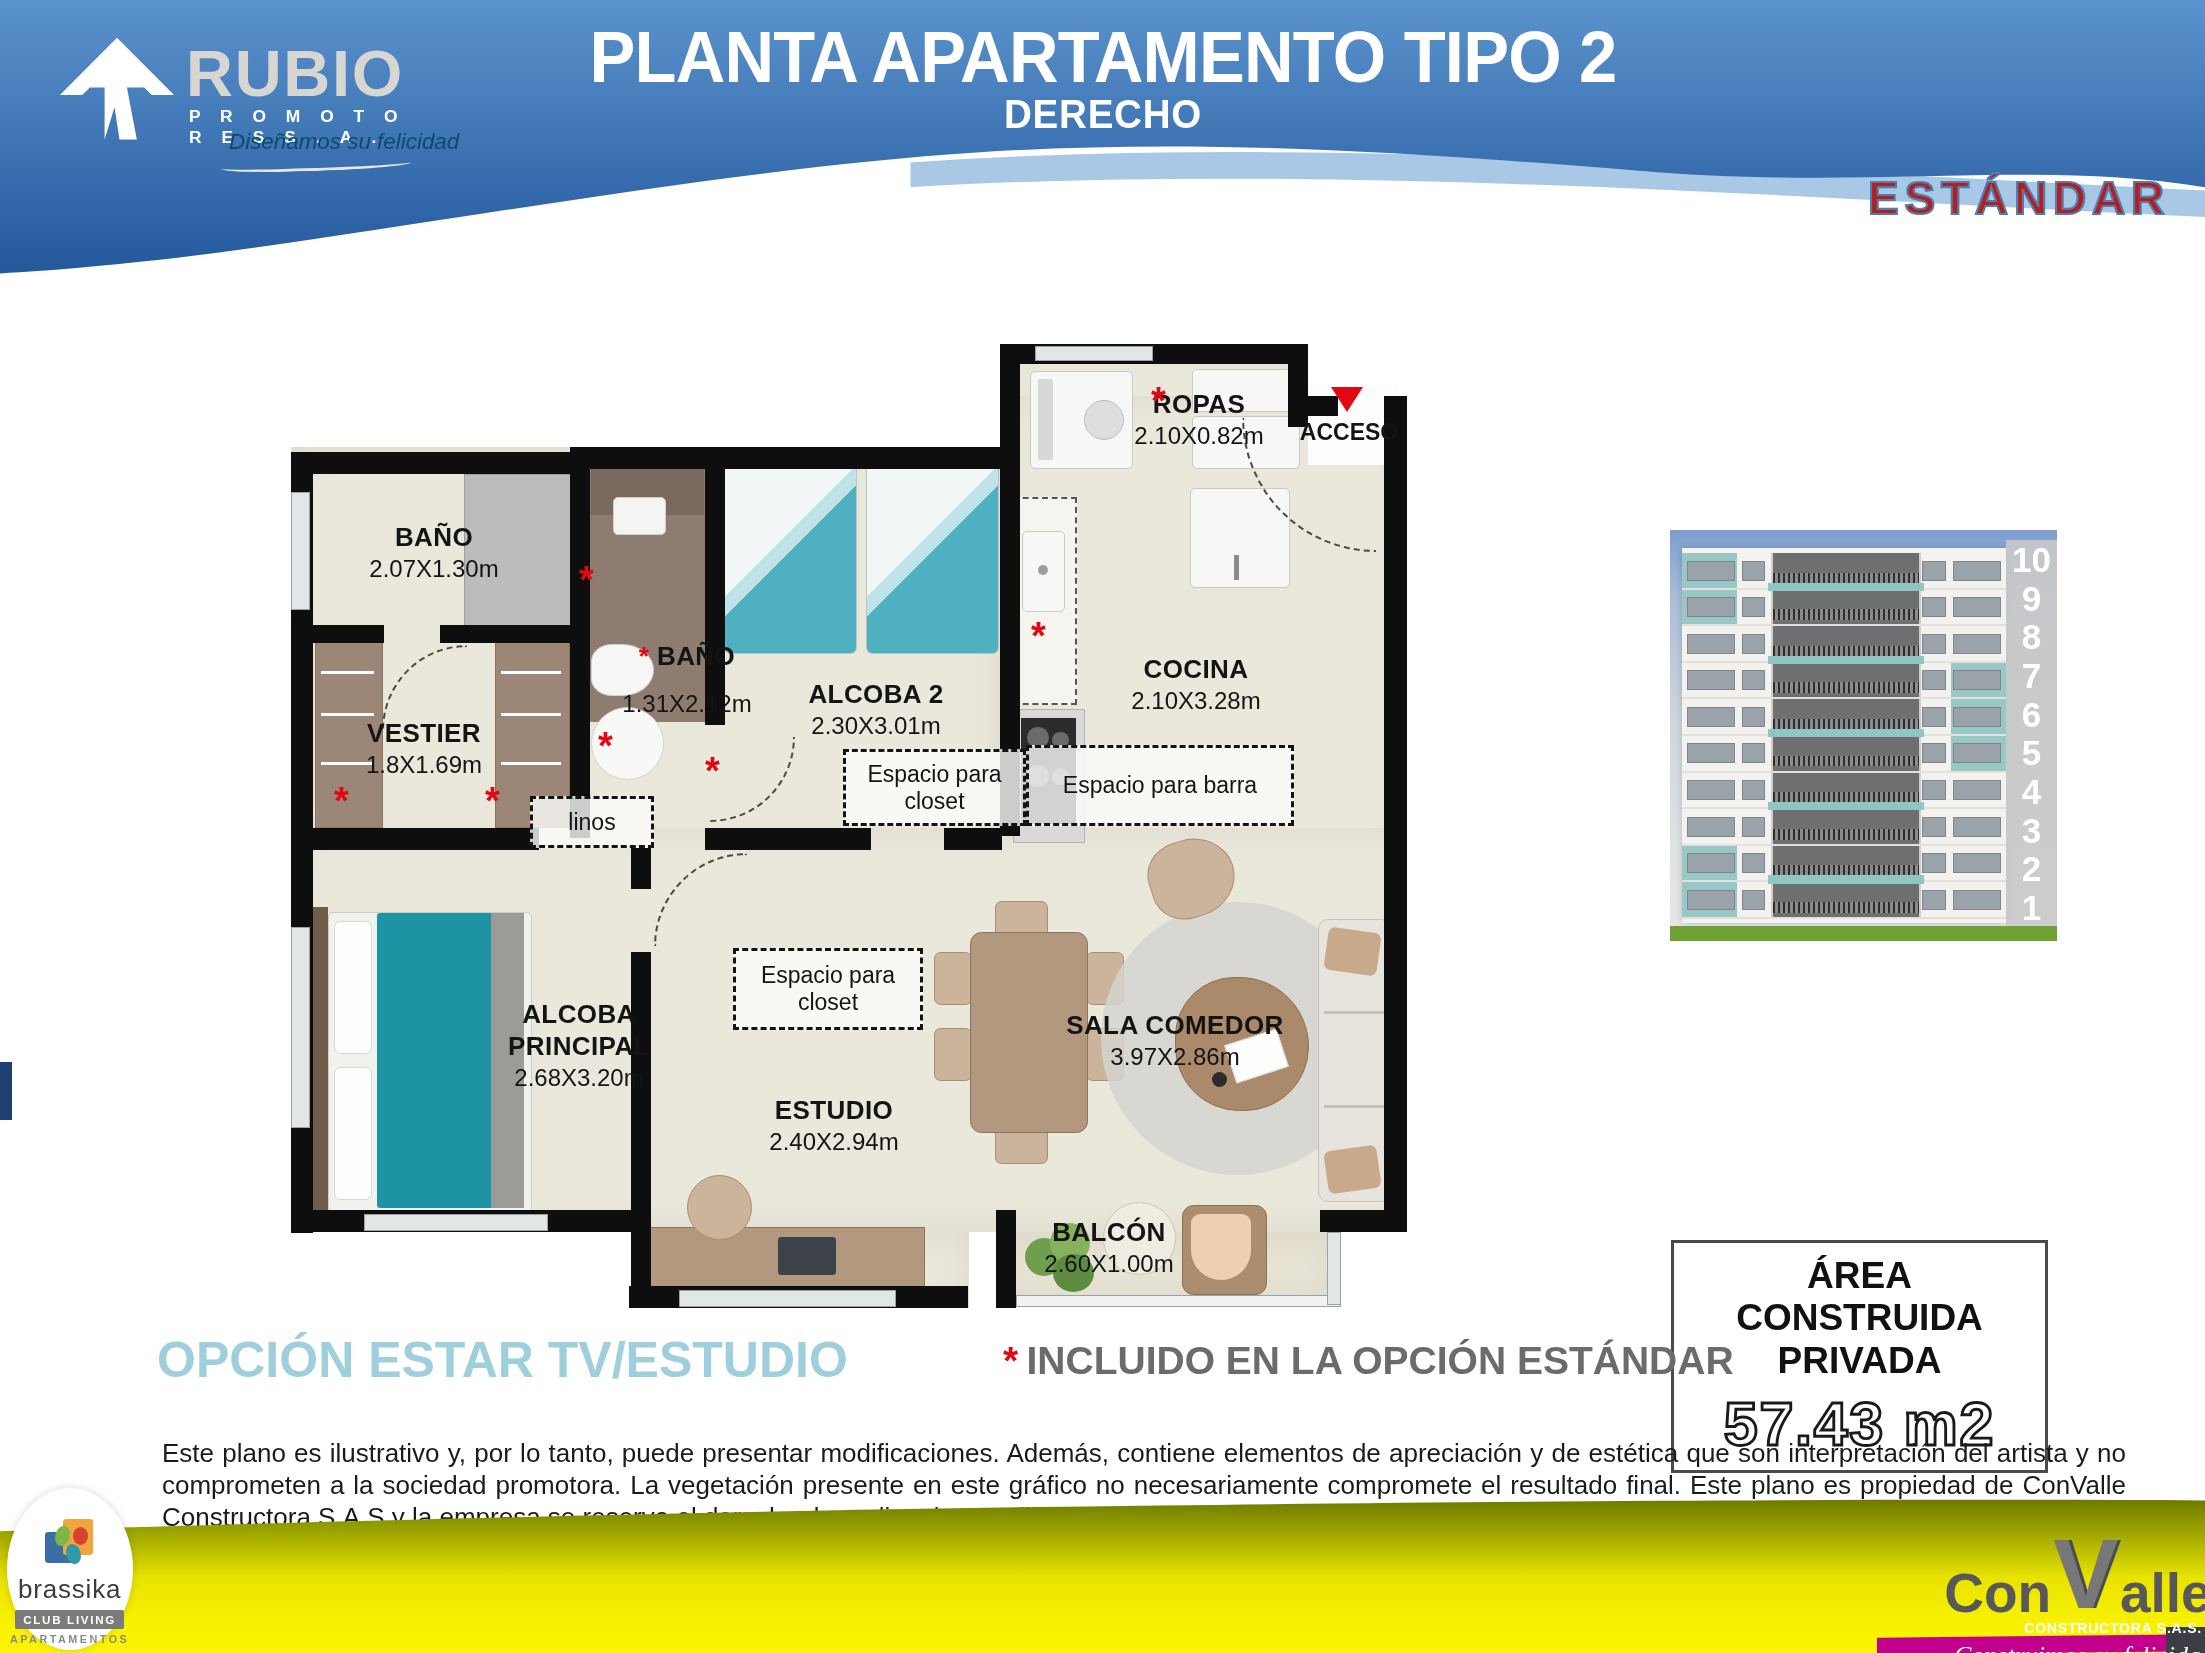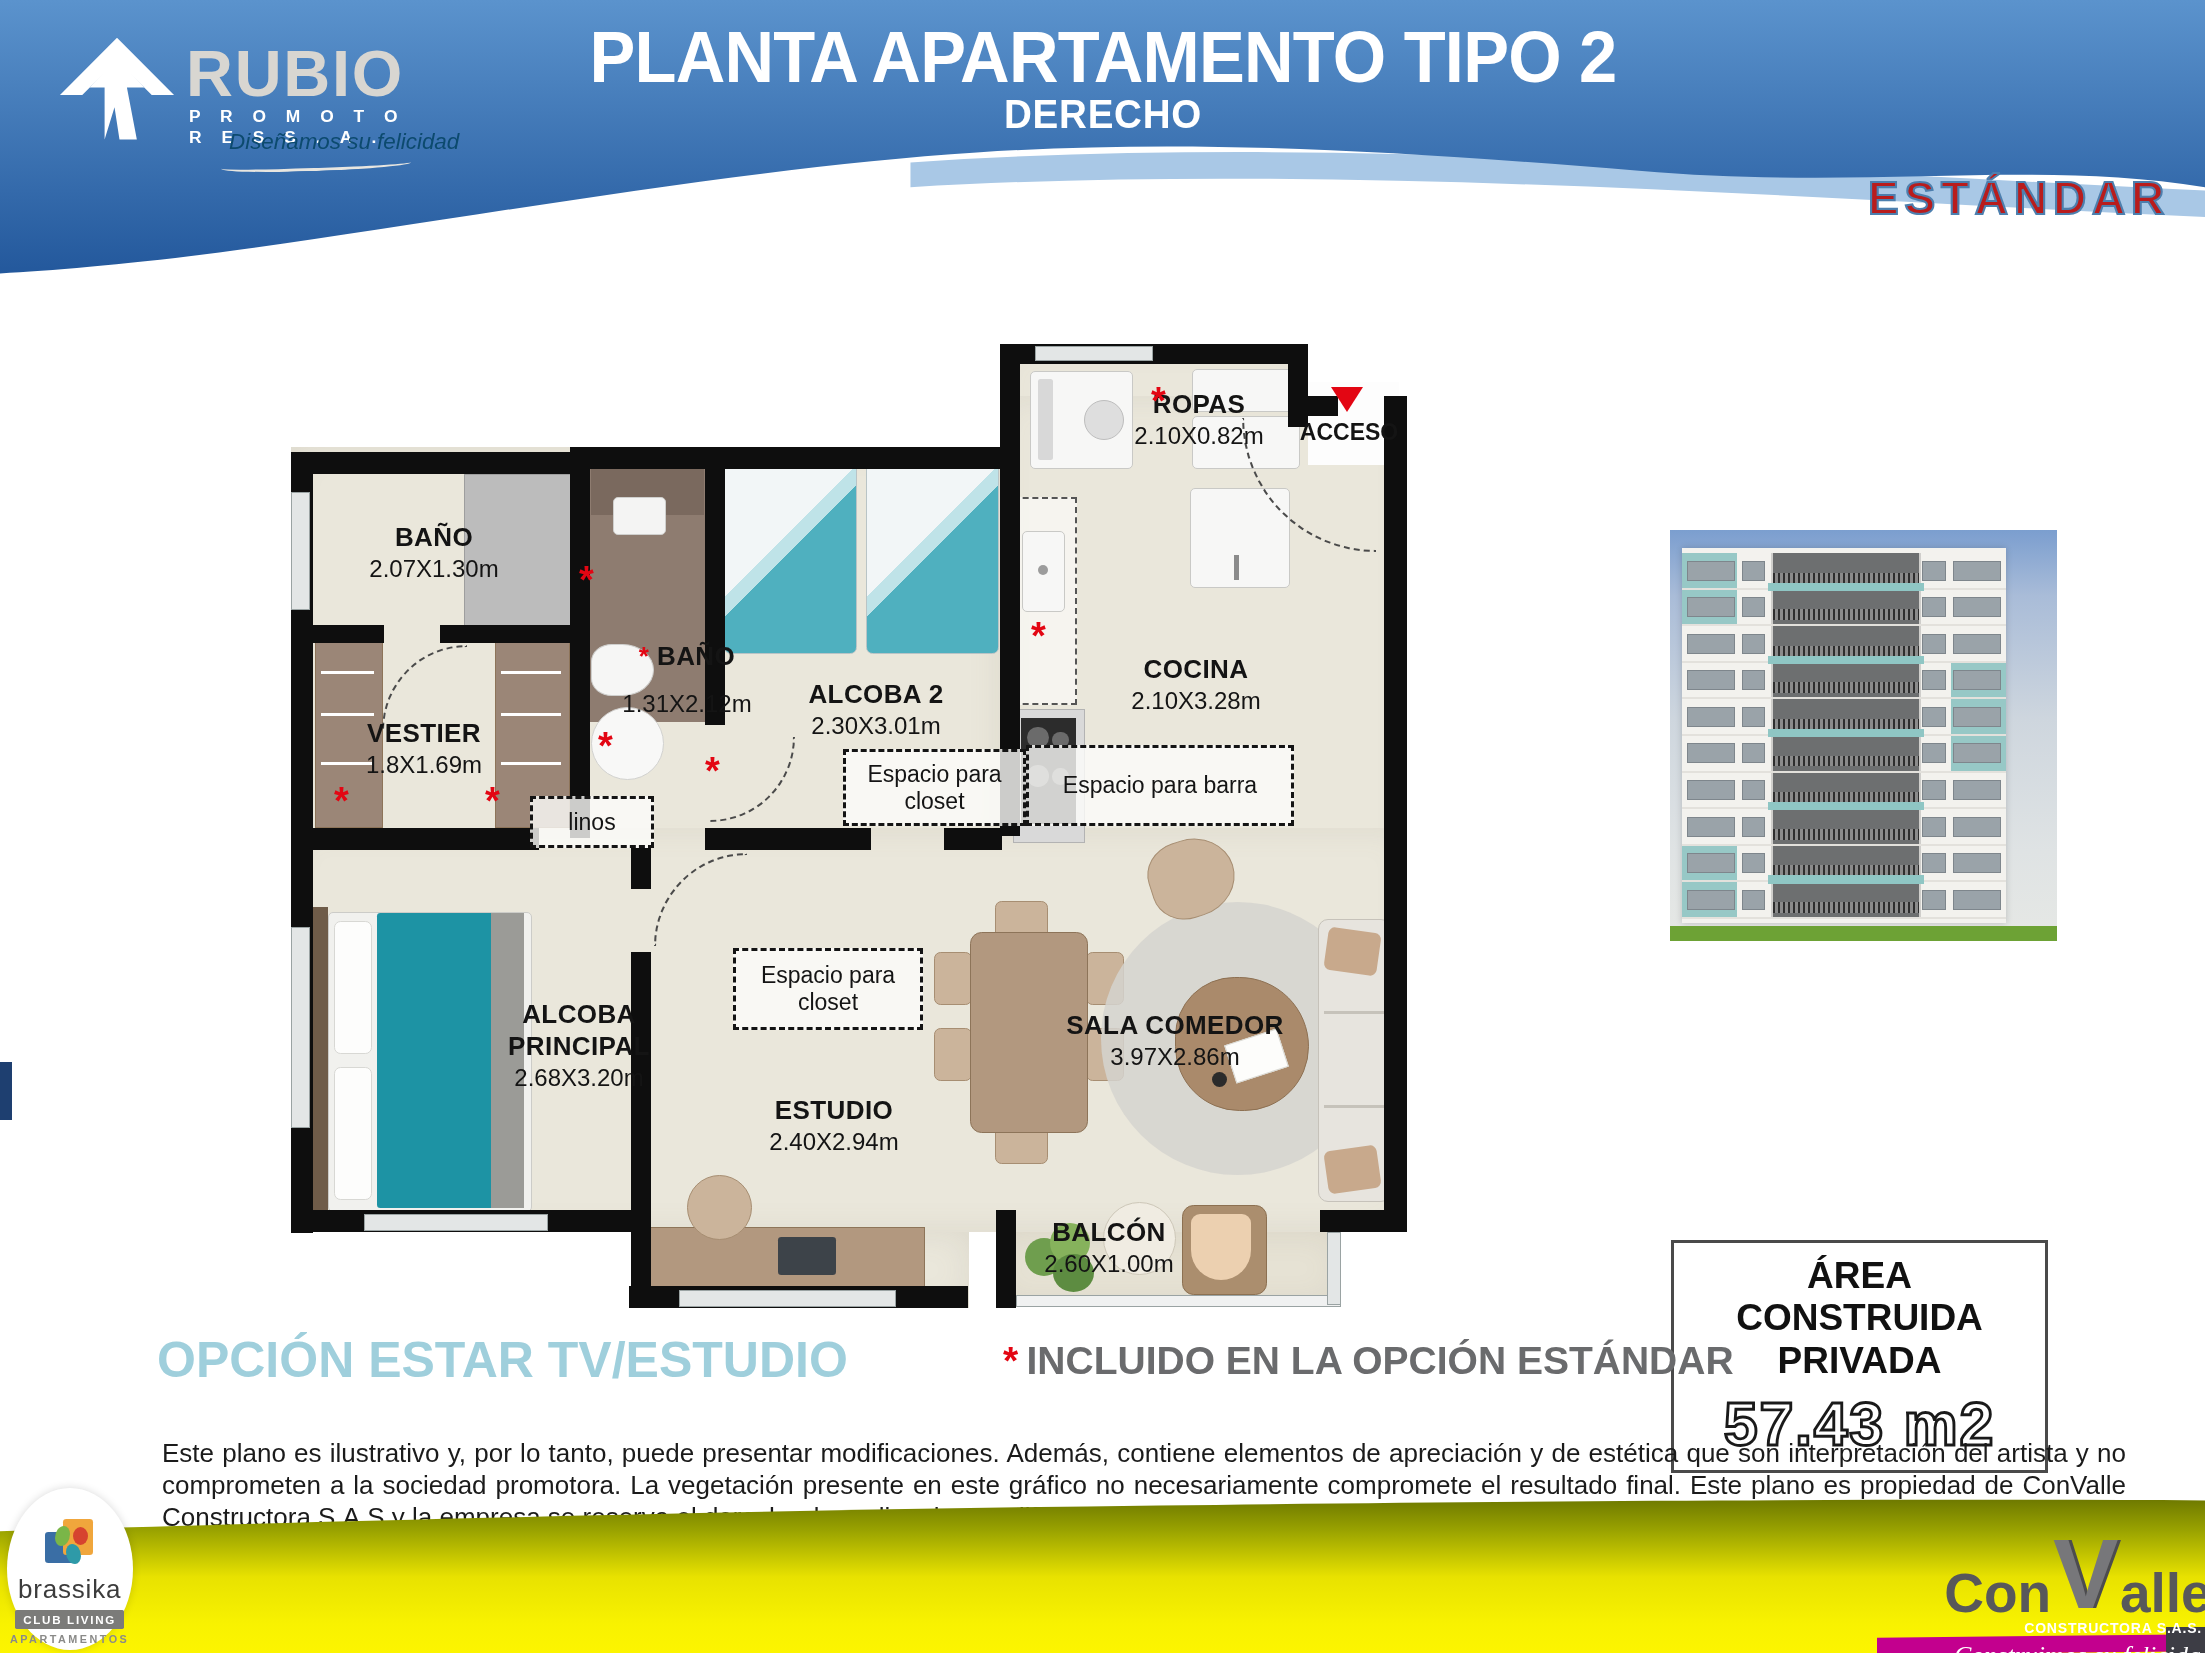--- a/index.html
+++ b/index.html
@@ -449,20 +449,32 @@
             <div class="w wl2"></div>
             <div class="bal">
               <div class="rail"></div>
               <div class="slab"></div>
             </div>
             <div class="w wr1"></div>
             <div class="w wr2"></div>
           </div>
         </div>
     </div>
+    <div id="bldg-nums">
+        <div class="b-num">10</div>
+        <div class="b-num">9</div>
+        <div class="b-num">8</div>
+        <div class="b-num">7</div>
+        <div class="b-num">6</div>
+        <div class="b-num">5</div>
+        <div class="b-num">4</div>
+        <div class="b-num">3</div>
+        <div class="b-num">2</div>
+        <div class="b-num">1</div>
+      </div>
     <div id="bldg-grass"></div>
   </div>
 
   <div class="area-card" style="top:1240px;">
     <div class="at" style="width:273px;margin:0 auto;">ÁREA CONSTRUIDA PRIVADA</div>
     <div class="av">57.43 m2</div>
   </div>
 
   <div id="included-note">
     <span class="ast-inline">*</span><span>INCLUIDO EN LA OPCIÓN ESTÁNDAR</span>

